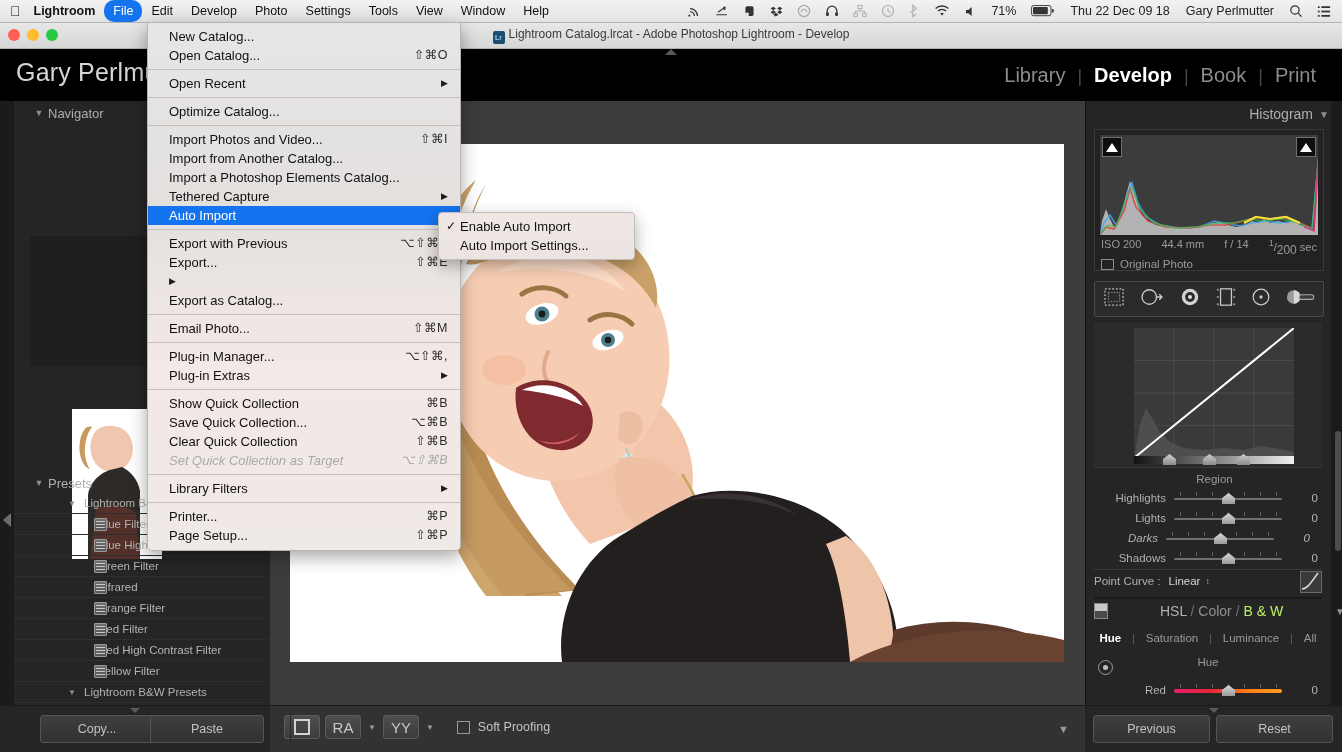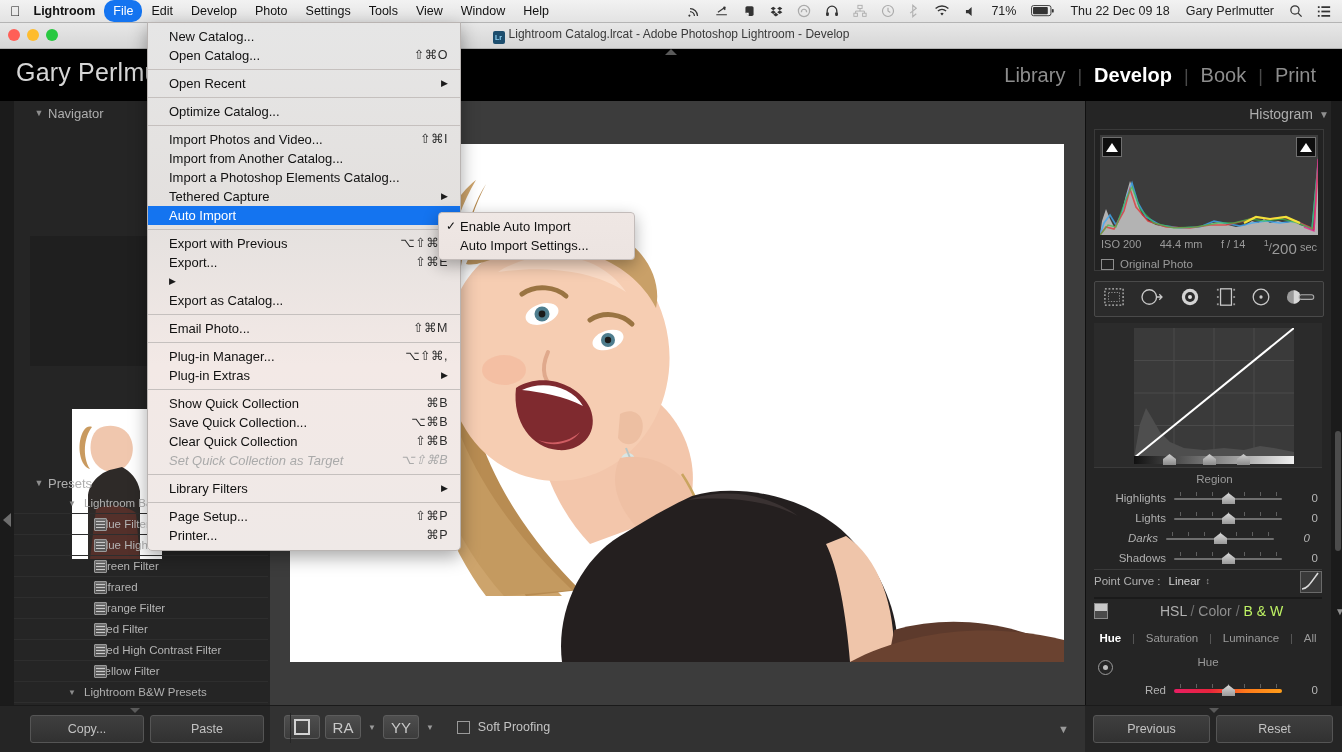--- a/index.html
+++ b/index.html
@@ -454,21 +454,21 @@
             <i></i>
           </div>
         <div class="clip" style="right:7px;top:7px;">
             <i></i>
           </div>
         <div class="exif">
           <span>ISO 200</span>
           <span>44.4 mm</span>
           <span>f / 14</span>
           <span>
-            <sup style="font-size:9px">1</sup>/<sub style="font-size:15px">200</sub>&nbsp;<span>sec</span>
+            <sup style="font-size:9px">1</sup>/<sub style="font-size:12px">200</sub>&nbsp;<span>sec</span>
           </span>
         </div>
         <div class="orig-row">
           <span class="chk"></span>
           <span>Original Photo</span>
         </div>
       </div>
 
       <div class="toolstrip">
         <span>
@@ -673,21 +673,21 @@
         </span>
         <span class="sl-val">0</span>
       </div>
 
       <div class="rp-scroll"></div>
     </div>
   </div>
 
   <div class="leftfoot">
     <div class="foot-arrow"></div>
-    <div class="foot-btn" style="position:absolute;left:30px;top:9px;width:112px;text-align:center;">Copy...</div>
+    <div class="foot-btn" style="position:absolute;left:40px;top:9px;width:112px;text-align:center;">Copy...</div>
     <div class="foot-btn" style="position:absolute;left:150px;top:9px;width:112px;">Paste</div>
   </div>
 
   <div class="toolbar">
     <div class="tb-inner">
       <span class="tb-btn">
           <span class="tb-sq"></span>
         </span>
       <span class="tb-btn">RA</span>
       <span class="tb-caret">▼</span>
@@ -791,27 +791,27 @@
       <span class="lbl">Set Quick Collection as Target</span>
       <span class="key">⌥⇧⌘B</span>
     </div>
     <div class="msep"></div>
     <div class="mi">
       <span class="lbl">Library Filters</span>
       <span class="arr">▶</span>
     </div>
     <div class="msep"></div>
     <div class="mi">
+      <span class="lbl">Printer...</span>
+      <span class="key">⌘P</span>
+    </div>
+    <div class="mi">
       <span class="lbl">Page Setup...</span>
       <span class="key">⇧⌘P</span>
     </div>
-    <div class="mi">
-      <span class="lbl">Printer...</span>
-      <span class="key">⌘P</span>
-    </div>
   </div>
 
   <div class="submenu">
     <div class="mi">
       <span class="tick">✓</span>
       <span class="lbl">Enable Auto Import</span>
     </div>
     <div class="mi">
       <span class="lbl">Auto Import Settings...</span>
     </div>

